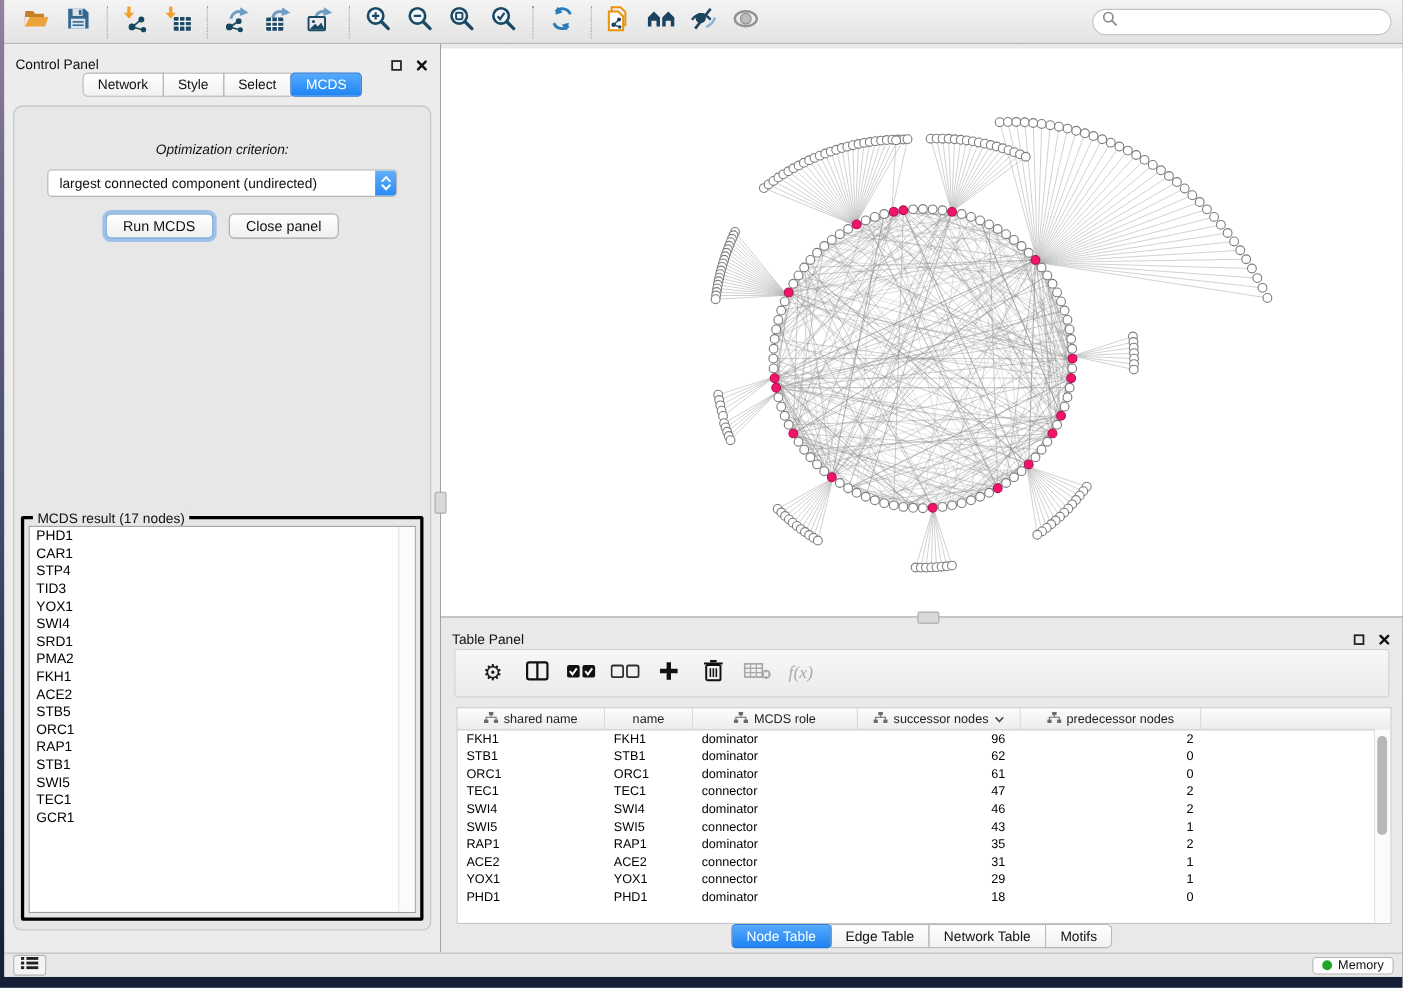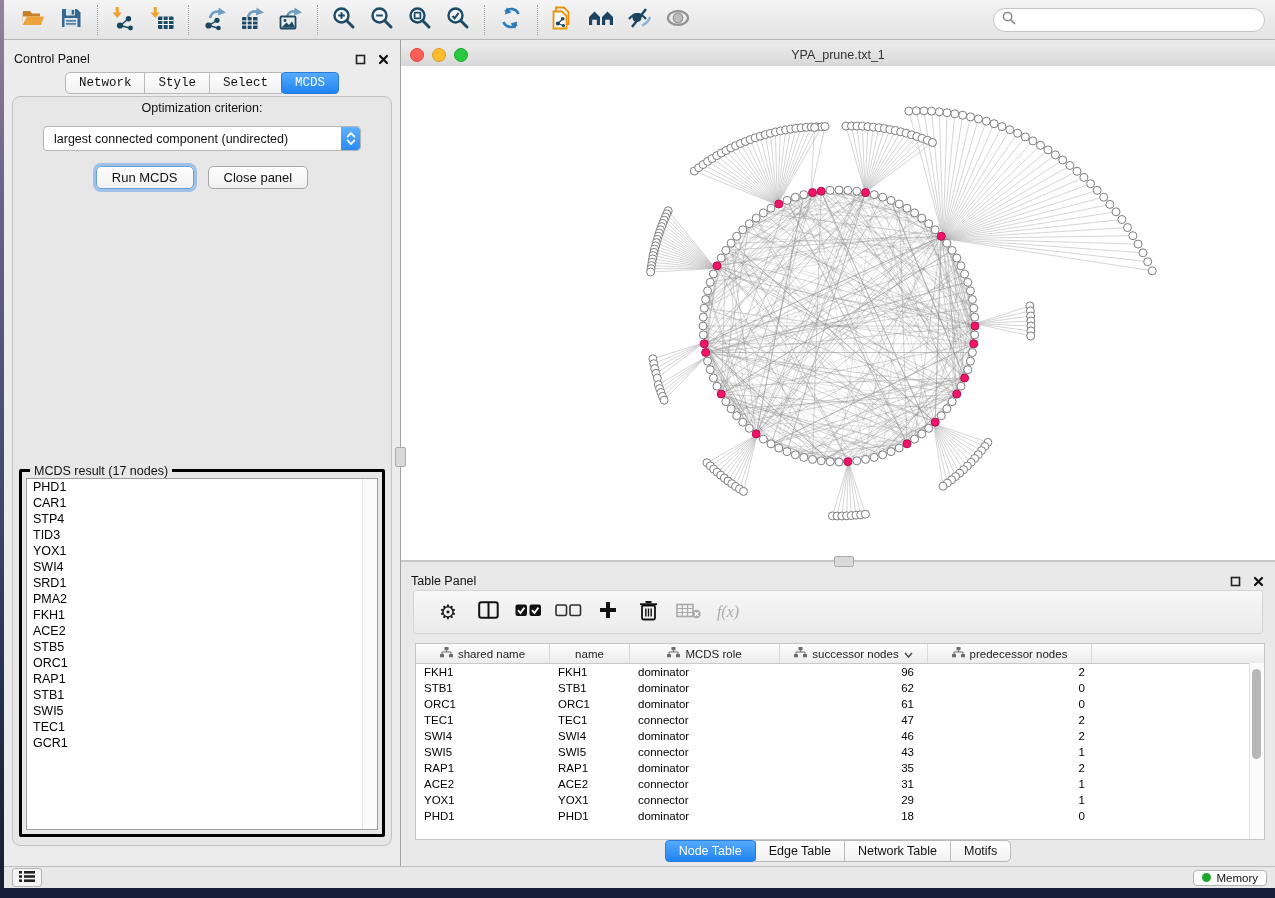--- a/index.html
+++ b/index.html
@@ -20,29 +20,29 @@
     border-radius:12px;display:flex;align-items:center;padding:0 8px;box-sizing:border-box;}
   .searchbox input{border:none;outline:none;flex:1;font-size:12px;background:transparent;margin-left:6px;font-family:"Liberation Sans",sans-serif;}
 
   
   .cp{position:absolute;left:0;top:40px;width:396px;bottom:22px;background:#ececec;}
   .v-split{position:absolute;left:396px;top:40px;width:1px;bottom:22px;background:#a2a2a2;}
   .panel-titlebar{height:26px;display:flex;align-items:flex-end;padding:0 10px;}
   .panel-title{font-size:12.5px;color:#111;}
   .win-btns{margin-left:auto;display:flex;gap:10px;align-items:center;}
   .win-btn{width:13px;height:13px;display:flex;align-items:center;justify-content:center;}
-  .cp-tabs{height:28px;display:flex;justify-content:center;align-items:flex-end;font-family:Liberation Mono, monospace;}
+  .cp-tabs{height:28px;display:flex;justify-content:center;align-items:flex-start;}
   .tab{background:linear-gradient(#ffffff,#f1f1f1);border:1px solid #b9b9b9;color:#111;
     font-size:12.5px;padding:3px 13px;margin-right:-1px;position:relative;}
   .tab.first{border-radius:5px 0 0 5px;}
   .tab.last{border-radius:0 5px 5px 0;margin-right:0;}
   .tab.active{background:linear-gradient(#55aafb,#1f83f3);border-color:#2a7ad9;color:#fff;border-radius:4px;z-index:2;}
   .cp-box{position:absolute;left:8px;right:8px;top:56px;bottom:20px;background:#e7e7e7;
     border:1px solid #c2c2c2;border-radius:8px;}
-  .crit-label{text-align:center;font-size:12.5px;margin-top:4px;color:#111;}
+  .crit-label{text-align:center;font-size:12.5px;margin-top:32px;color:#111;font-style:italic;}
   .select{margin:11px 30px 0 30px;height:23px;background:#fff;border:1px solid #b5b5b5;border-radius:4px;
     display:flex;align-items:center;overflow:hidden;}
   .select .sel-text{flex:1;font-size:12.5px;padding-left:10px;color:#111;white-space:nowrap;}
   .select .stepper{width:19px;align-self:stretch;background:linear-gradient(#60b1fd,#2a8af3);
     display:flex;align-items:center;justify-content:center;border-radius:0 3px 3px 0;}
   .btn-row{display:flex;justify-content:center;gap:14px;margin-top:15px;}
   .push-btn{background:linear-gradient(#ffffff,#f0f0f0);border:1px solid #a9a9a9;border-radius:5px;
     font-size:13px;padding:3px 15px;color:#111;font-family:"Liberation Sans",sans-serif;}
   .push-btn.focused{border-color:#66a1dd;box-shadow:0 0 0 3px rgba(112,168,233,.6);}
   .fieldset{position:absolute;left:6px;right:6px;top:372px;bottom:8px;border:3px solid #000000;
@@ -309,28 +309,20 @@
             </div>
           <div class="scroll-track"></div>
         </div>
       </div>
     </div>
   </div>
   <div class="v-split"></div>
   <div class="grip" style="left:391px;top:447px;width:9px;height:18px;"></div>
 
   <div class="net-win">
-    <div class="net-titlebar">
-      <div class="lights">
-        <span class="light" style="background:#ff5f57;border:0.5px solid #e0443e;"></span>
-        <span class="light" style="background:#febc2e;border:0.5px solid #d89e24;"></span>
-        <span class="light" style="background:#28c840;border:0.5px solid #1aab29;"></span>
-      </div>
-      <div class="net-title">YPA_prune.txt_1</div>
-    </div>
     <div class="net-canvas">
       <svg id="graph-svg" width="874" height="494">
           <line x1="455.8" y1="125.2" x2="551.1" y2="335.6" stroke="#8c8c8c" stroke-width="0.7" opacity="0.32"></line>
           <line x1="330.1" y1="342.8" x2="555.8" y2="328.0" stroke="#8c8c8c" stroke-width="0.7" opacity="0.32"></line>
           <line x1="569.4" y1="224.8" x2="520.8" y2="367.9" stroke="#8c8c8c" stroke-width="0.7" opacity="0.32"></line>
           <line x1="355.2" y1="152.1" x2="566.8" y2="216.3" stroke="#8c8c8c" stroke-width="0.7" opacity="0.32"></line>
           <line x1="563.6" y1="208.0" x2="572.8" y2="277.8" stroke="#8c8c8c" stroke-width="0.7" opacity="0.32"></line>
           <line x1="571.4" y1="286.5" x2="304.6" y2="286.5" stroke="#8c8c8c" stroke-width="0.7" opacity="0.32"></line>
           <line x1="309.2" y1="216.3" x2="306.6" y2="295.2" stroke="#8c8c8c" stroke-width="0.7" opacity="0.32"></line>
           <line x1="330.1" y1="342.8" x2="455.8" y2="394.8" stroke="#8c8c8c" stroke-width="0.7" opacity="0.32"></line>

